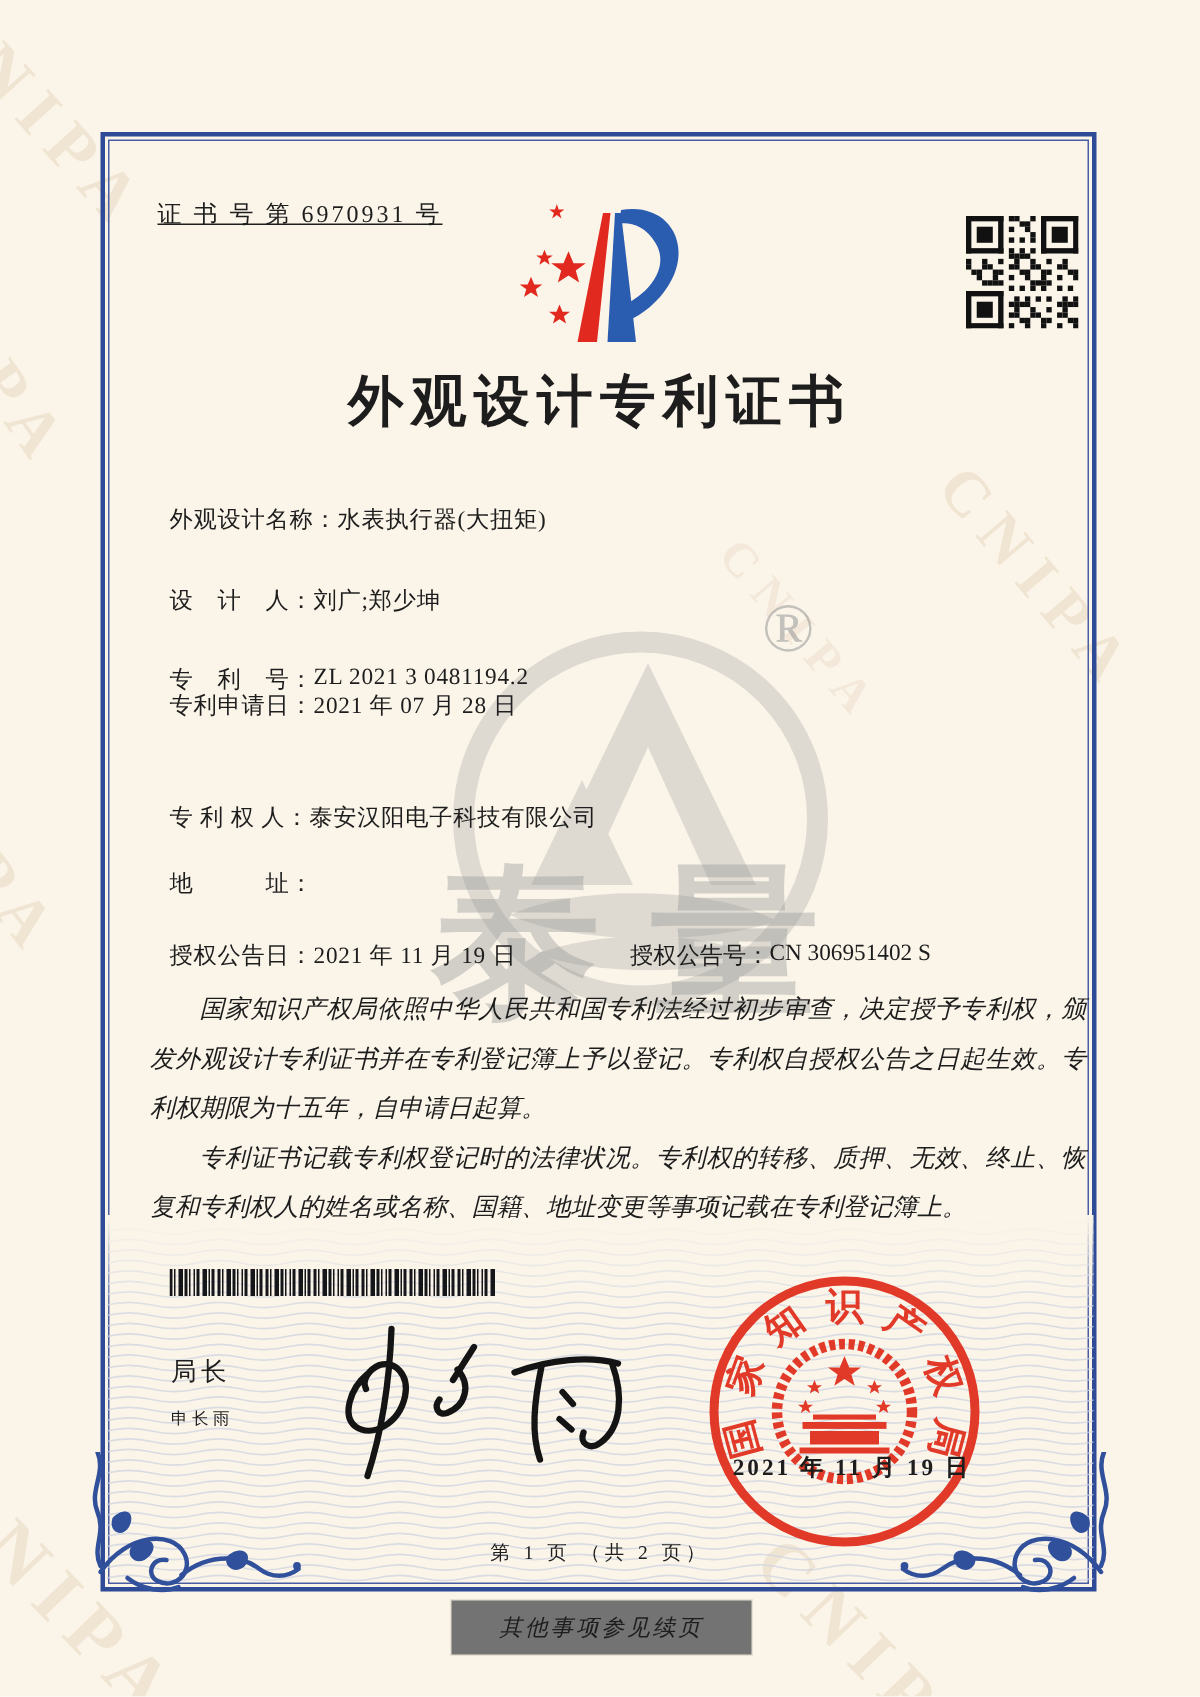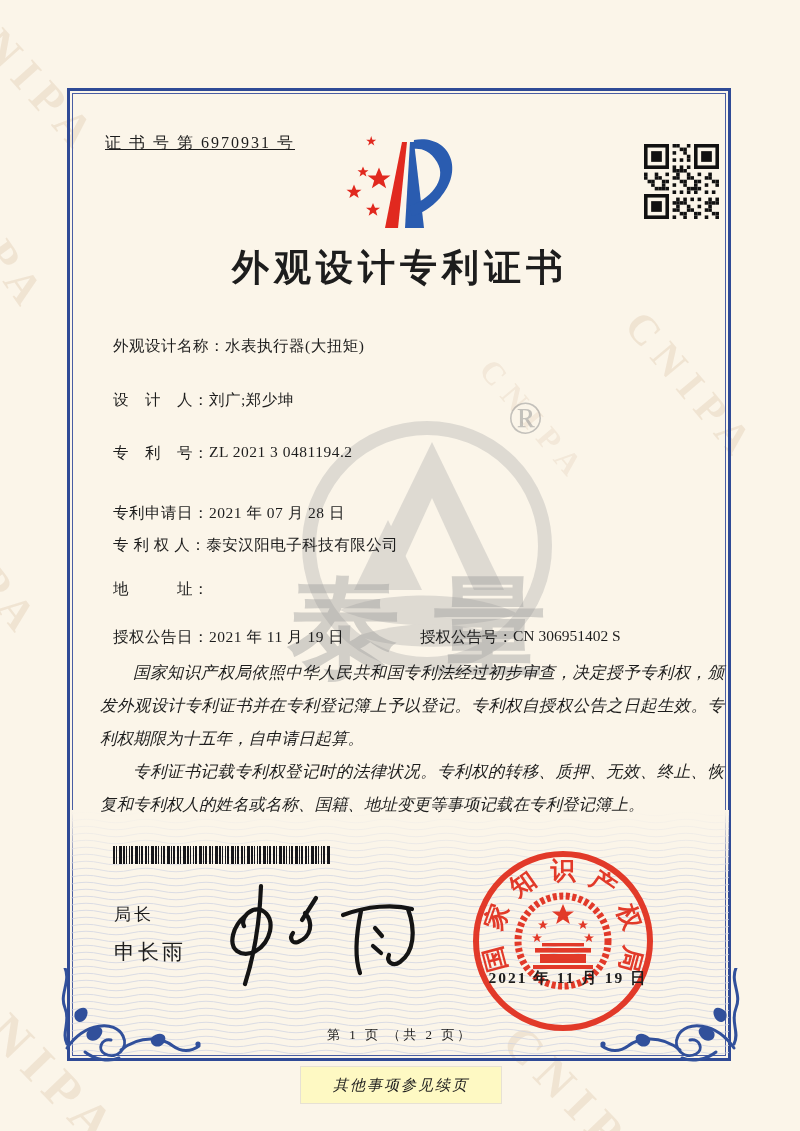--- a/index.html
+++ b/index.html
@@ -48,31 +48,31 @@
   .field-label{white-space:pre; flex:none;}
   .field-value{white-space:pre-wrap;}
   #row-address .field-value{width:478px; line-height:24px;}
   #grant-no-pair{position:absolute; left:420px; top:627px; display:flex; font-size:15.5px; z-index:3;}
   #body-text{left:100px; top:656px; width:624px; z-index:3;
     font-style:italic; font-size:16.5px; line-height:33px; text-align:justify;}
   #body-text p{margin:0; text-indent:2em;}
   #barcode{left:113px; top:846px; z-index:3;}
   #signer-title{left:114px; top:903px; font-size:17px; letter-spacing:3px;
     font-family:"Liberation Sans","DejaVu Sans",sans-serif; z-index:3;}
-  #signer-name{left:114px; top:938px; font-size:21px; letter-spacing:3px;
+  #signer-name{left:114px; top:938px; font-size:11px; letter-spacing:3px;
     font-family:Liberation Serif, serif; z-index:3;}
   #signature{left:215px; top:880px; z-index:3;}
   #seal{left:462px; top:846px; z-index:4;}
   #seal-date{left:486px; top:968px; width:164px; text-align:center;
     font-size:15.5px; letter-spacing:2px; font-weight:bold; z-index:5;}
   #page-info{left:0; top:1026px; width:800px; text-align:center;
     font-size:13px; letter-spacing:3px; z-index:3;}
   #continuation-box{
     left:300px; top:1066px; width:200px; height:36px; z-index:4;
-    background:#fef9c3; border:1px solid #e7e1d4;
+    background:#737373; border:1px solid #e7e1d4;
     display:flex; align-items:center; justify-content:center;
     font-style:italic; font-size:15px; letter-spacing:2px;}
   .flourish{position:absolute; z-index:3;}
 </style>
 </head>
 <body>
 
 <div id="page">
 
   <span class="wm-cnipa" style="left:-18px;top:-14px;font-size:46px;transform:rotate(48deg);">CNIPA</span>
@@ -310,21 +310,21 @@
     <span class="field-value">水表执行器(大扭矩)</span>
   </div>
   <div class="field-row" style="top:390px;">
     <span class="field-label">设　计　人：</span>
     <span class="field-value">刘广;郑少坤</span>
   </div>
   <div class="field-row" style="top:443px;font-family:Liberation Serif, serif;">
     <span class="field-label">专　利　号：</span>
     <span class="field-value">ZL 2021 3 0481194.2</span>
   </div>
-  <div class="field-row" style="top:503px;">
+  <div class="field-row" style="top:460px;">
     <span class="field-label">专利申请日：</span>
     <span class="field-value">2021 年 07 月 28 日</span>
   </div>
   <div class="field-row" style="top:535px;">
     <span class="field-label">专 利 权 人：</span>
     <span class="field-value">泰安汉阳电子科技有限公司</span>
   </div>
   <div class="field-row" id="row-address" style="top:579px;justify-content:space-between;">
     <span class="field-label">地　　　址：</span>
   </div>

